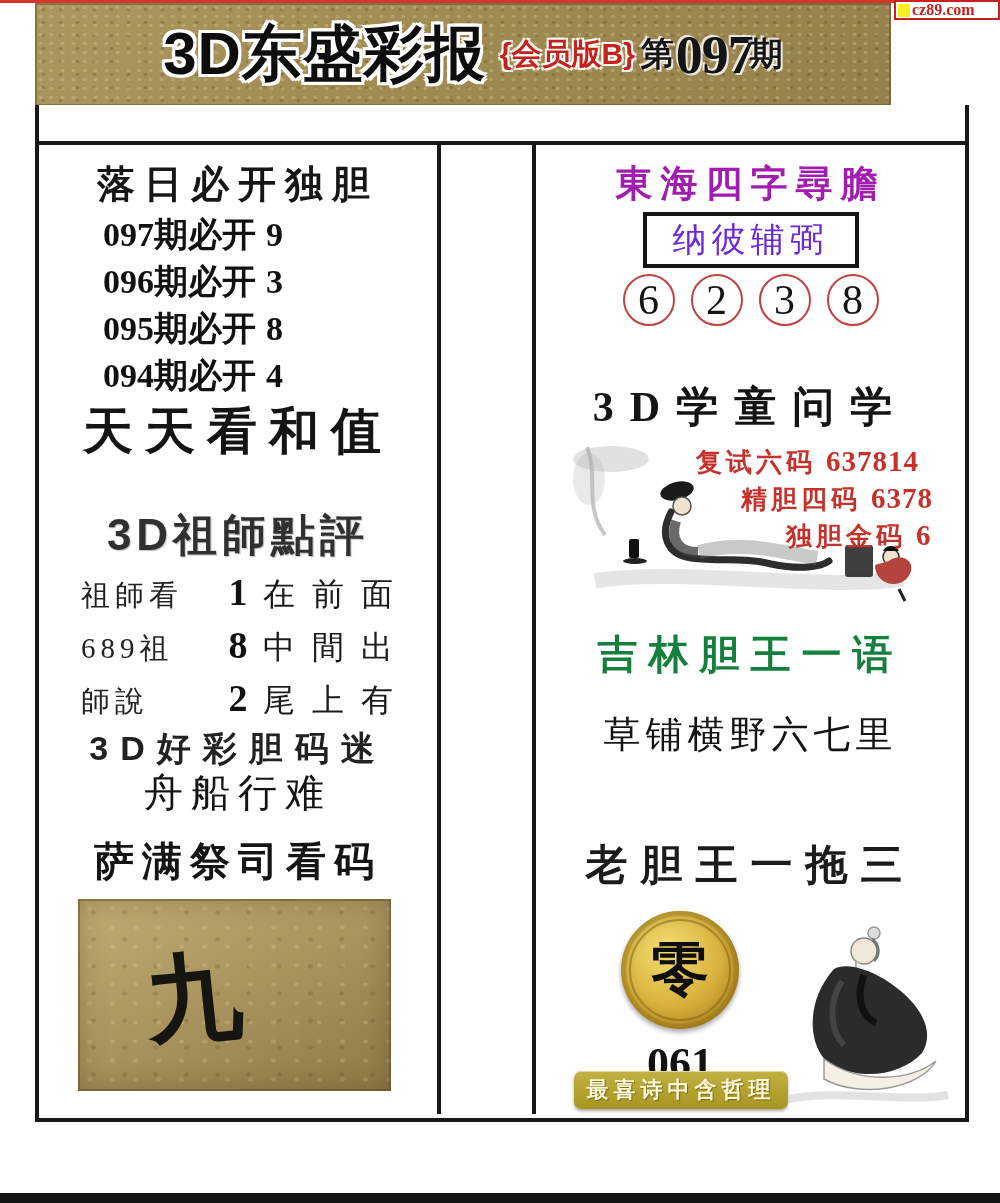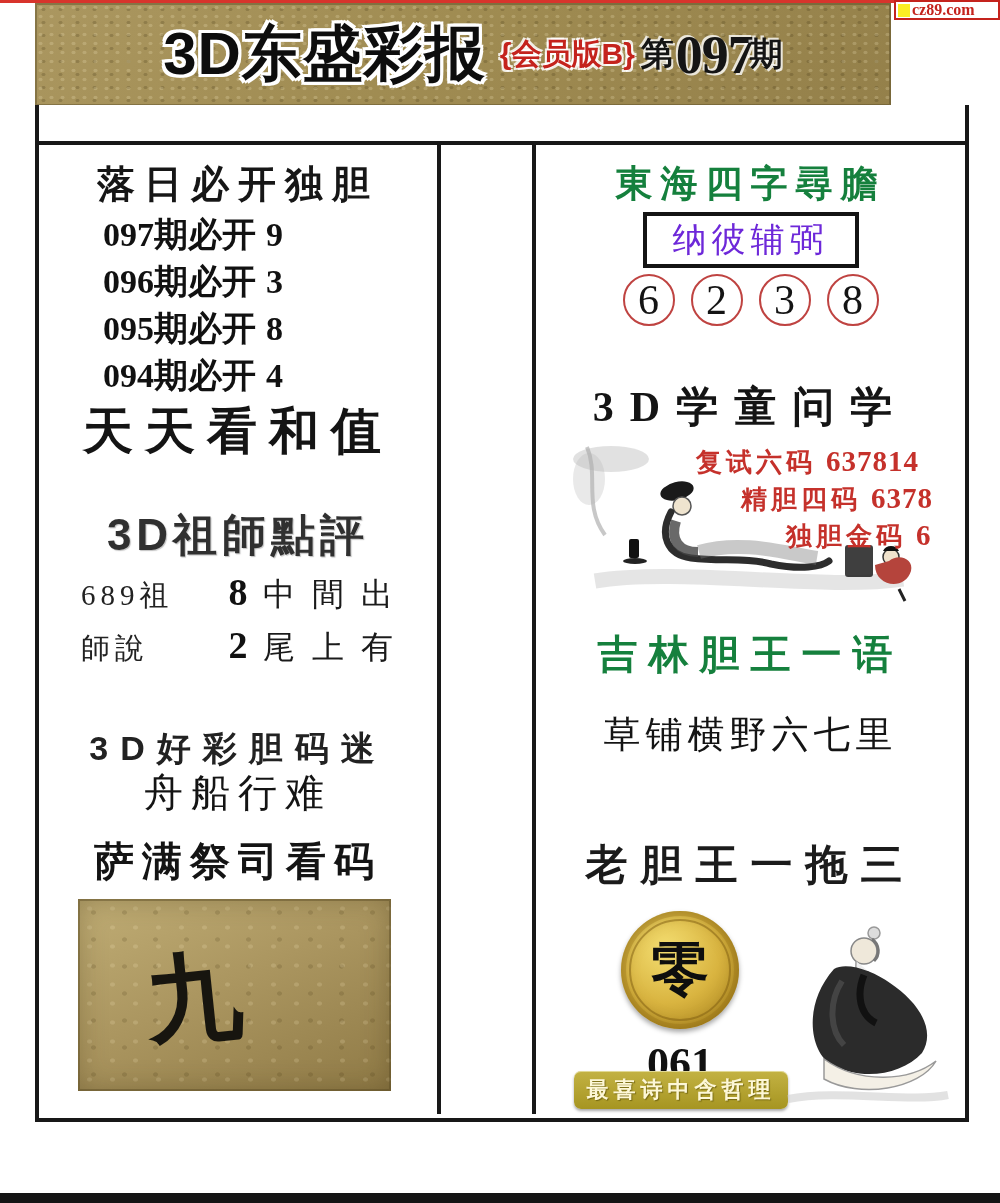--- a/index.html
+++ b/index.html
@@ -78,21 +78,21 @@
       radial-gradient(rgba(255,240,200,.17) 2px, transparent 3px),
       radial-gradient(rgba(60,45,10,.16) 2px, transparent 3px),
       linear-gradient(155deg,#c0ad75 0%,#ab9660 45%,#8f7a46 100%);
     background-size:23px 19px,31px 27px,100% 100%;
     box-shadow:inset 0 0 0 2px rgba(90,75,35,.45), inset 0 0 28px rgba(70,55,20,.35);}
   .plaque-char{position:absolute;left:68px;top:36px;font-weight:700;font-size:96px;
     color:#17150f;transform:rotate(-6deg);font-family:"DejaVu Serif","Liberation Serif",serif;}
 
   
   .h-donghai{top:14px;font-family:"Liberation Sans","DejaVu Sans",sans-serif;font-weight:900;
-    font-size:37px;letter-spacing:8px;color:#15803d;}
+    font-size:37px;letter-spacing:8px;color:#a21caf;}
   .phrase-box{position:absolute;top:67px;left:50%;transform:translateX(-50%);
     border:4px solid #141414;padding:1px 26px;white-space:nowrap;background:#fff;}
   .phrase-box span{font-size:34px;letter-spacing:5px;color:#6d28d9;text-align:center;}
   .targets{position:absolute;top:129px;left:0;right:0;display:flex;justify-content:center;gap:16px;}
   .target{position:relative;width:52px;height:52px;border:2px solid #bf4341;border-radius:50%;
     background:#fff;display:flex;align-items:center;justify-content:center;
     font-size:42px;color:#141414;box-sizing:border-box;}
   .target::before{content:"";position:absolute;left:-18px;right:-18px;top:50%;height:2px;
     margin-top:-1px;background:#bf4341;z-index:-1;}
   .target::after{content:"";position:absolute;top:-18px;bottom:-18px;left:50%;width:2px;
@@ -176,20 +176,25 @@
           </div>
           <div class="pred-row">
             <span>094期必开</span><span class="v">4</span>
           </div>
         </div>
 
         <div class="abs h-sum">天天看和值</div>
         <div class="abs h-master">3D祖師點評</div>
 
         <div class="master-list">
+          <div class="master-row">
+            <span class="master-pre">祖師看</span>
+            <span class="master-digit">1</span>
+            <span class="master-suf">在前面</span>
+          </div>
           <div class="master-row">
             <span class="master-pre">689祖</span>
             <span class="master-digit">8</span>
             <span class="master-suf">中間出</span>
           </div>
           <div class="master-row">
             <span class="master-pre">師說</span>
             <span class="master-digit">2</span>
             <span class="master-suf">尾上有</span>
           </div>

